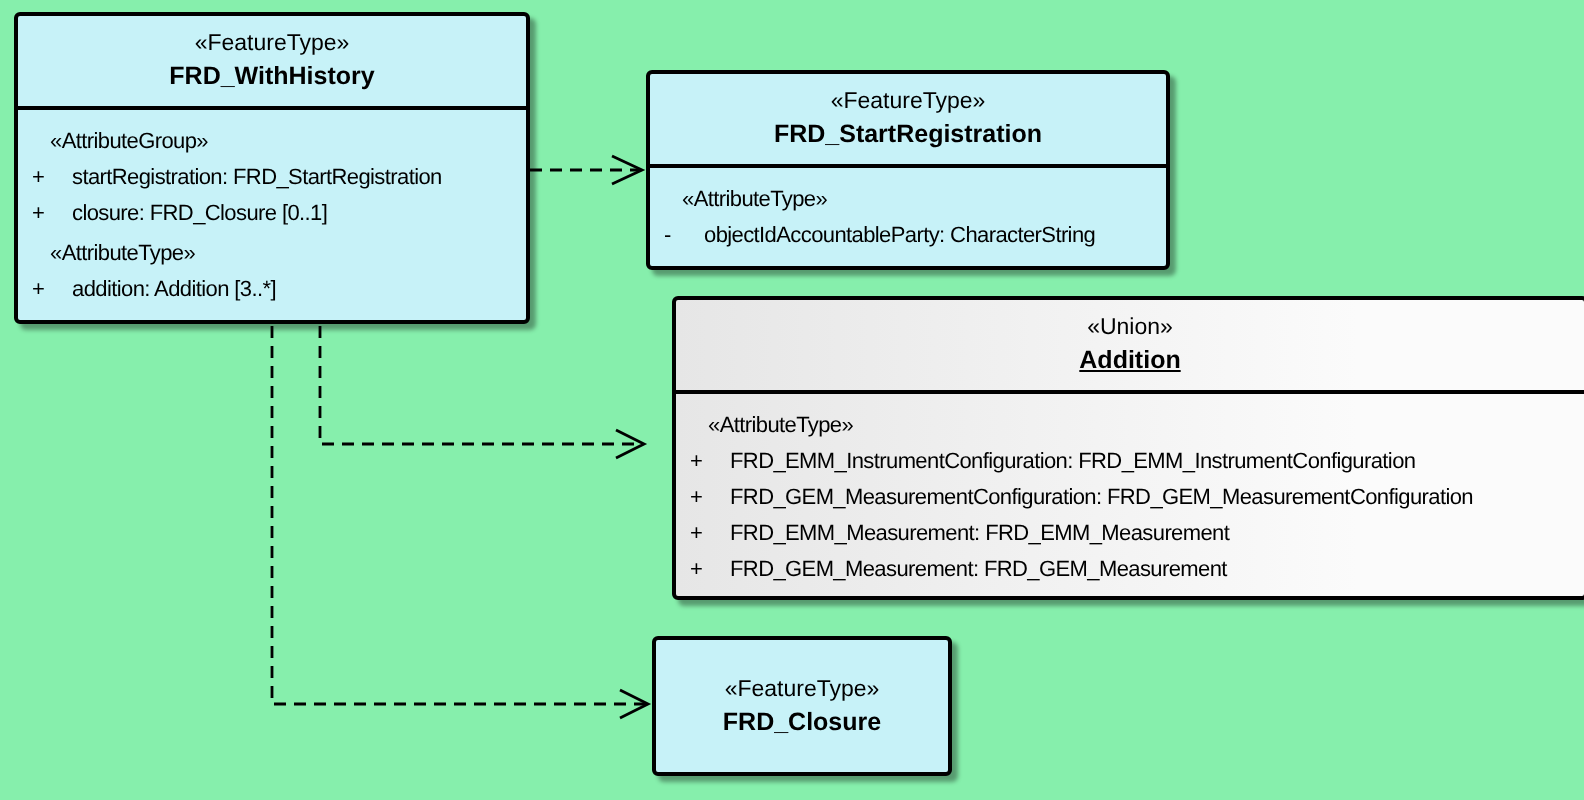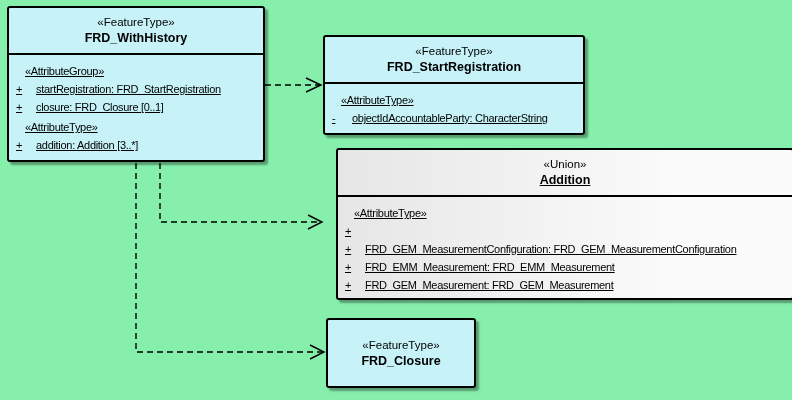--- a/index.html
+++ b/index.html
@@ -14,21 +14,21 @@
   .feature{background:#c7f2f8;}
   .union{background:linear-gradient(90deg,#e6e6e6 0%,#fbfbfb 75%);}
 
   .box-header{display:flex;flex-direction:column;align-items:center;justify-content:center;
               height:45px;border-bottom:2px solid #000;}
   .box-header.noline{border-bottom:none;height:100%;}
   .stereotype{font-size:11.5px;}
   .box-name{font-size:12.5px;font-weight:bold;margin-top:3px;}
   .underlined{text-decoration:underline;}
 
-  .box-body{padding:5px 7px 0 3px;text-decoration:underline;}
+  .box-body{padding:5px 7px 0 3px;}
   .row{height:18px;display:flex;align-items:center;font-size:11px;letter-spacing:-0.3px;
        white-space:nowrap;}
   .row.stereo{padding-left:13px;margin-top:2px;}
   .row.attr .vis{flex:0 0 20px;width:20px;padding-left:4px;}
 </style>
 </head>
 <body>
 
 <div class="canvas">
 
@@ -94,20 +94,21 @@
     <div class="box-header">
       <div class="stereotype">«Union»</div>
       <div class="box-name underlined">Addition</div>
     </div>
     <div class="box-body">
       <div class="row stereo">
         <span>«AttributeType»</span>
       </div>
       <div class="row attr">
         <span class="vis">+</span>
+        <span class="txt">FRD_EMM_InstrumentConfiguration: FRD_EMM_InstrumentConfiguration</span>
       </div>
       <div class="row attr">
         <span class="vis">+</span>
         <span class="txt">FRD_GEM_MeasurementConfiguration: FRD_GEM_MeasurementConfiguration</span>
       </div>
       <div class="row attr">
         <span class="vis">+</span>
         <span class="txt">FRD_EMM_Measurement: FRD_EMM_Measurement</span>
       </div>
       <div class="row attr">

